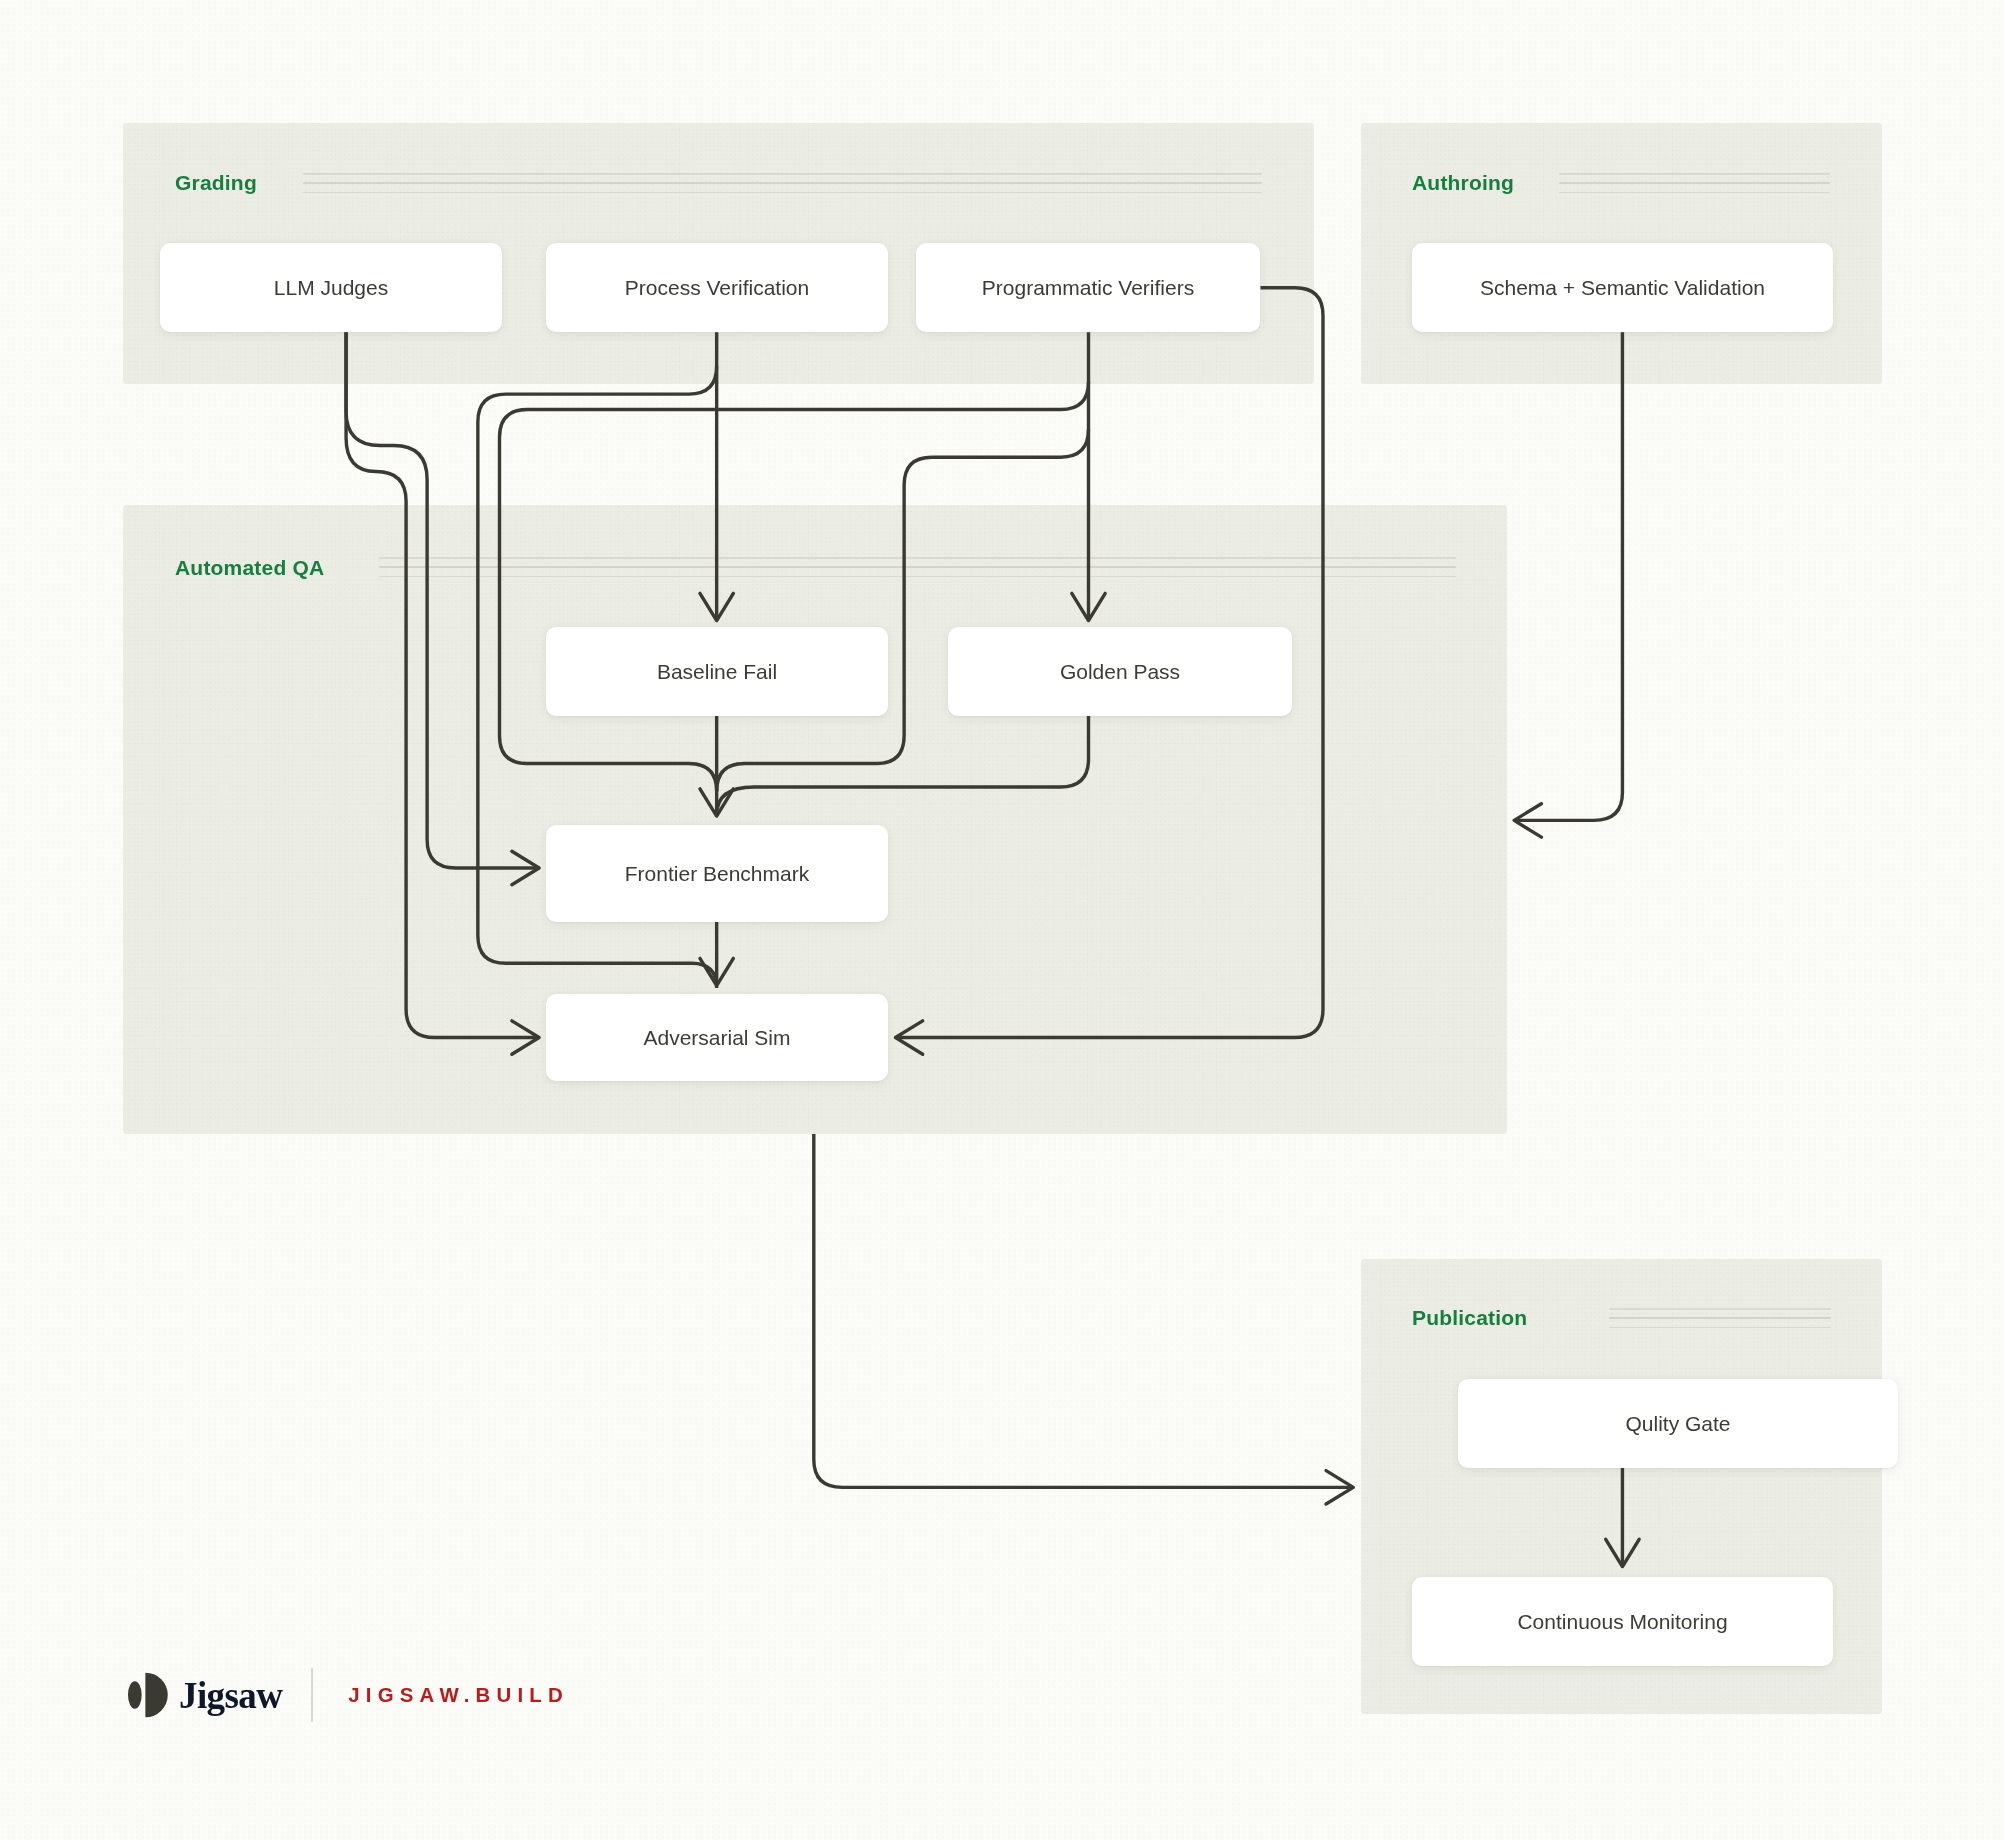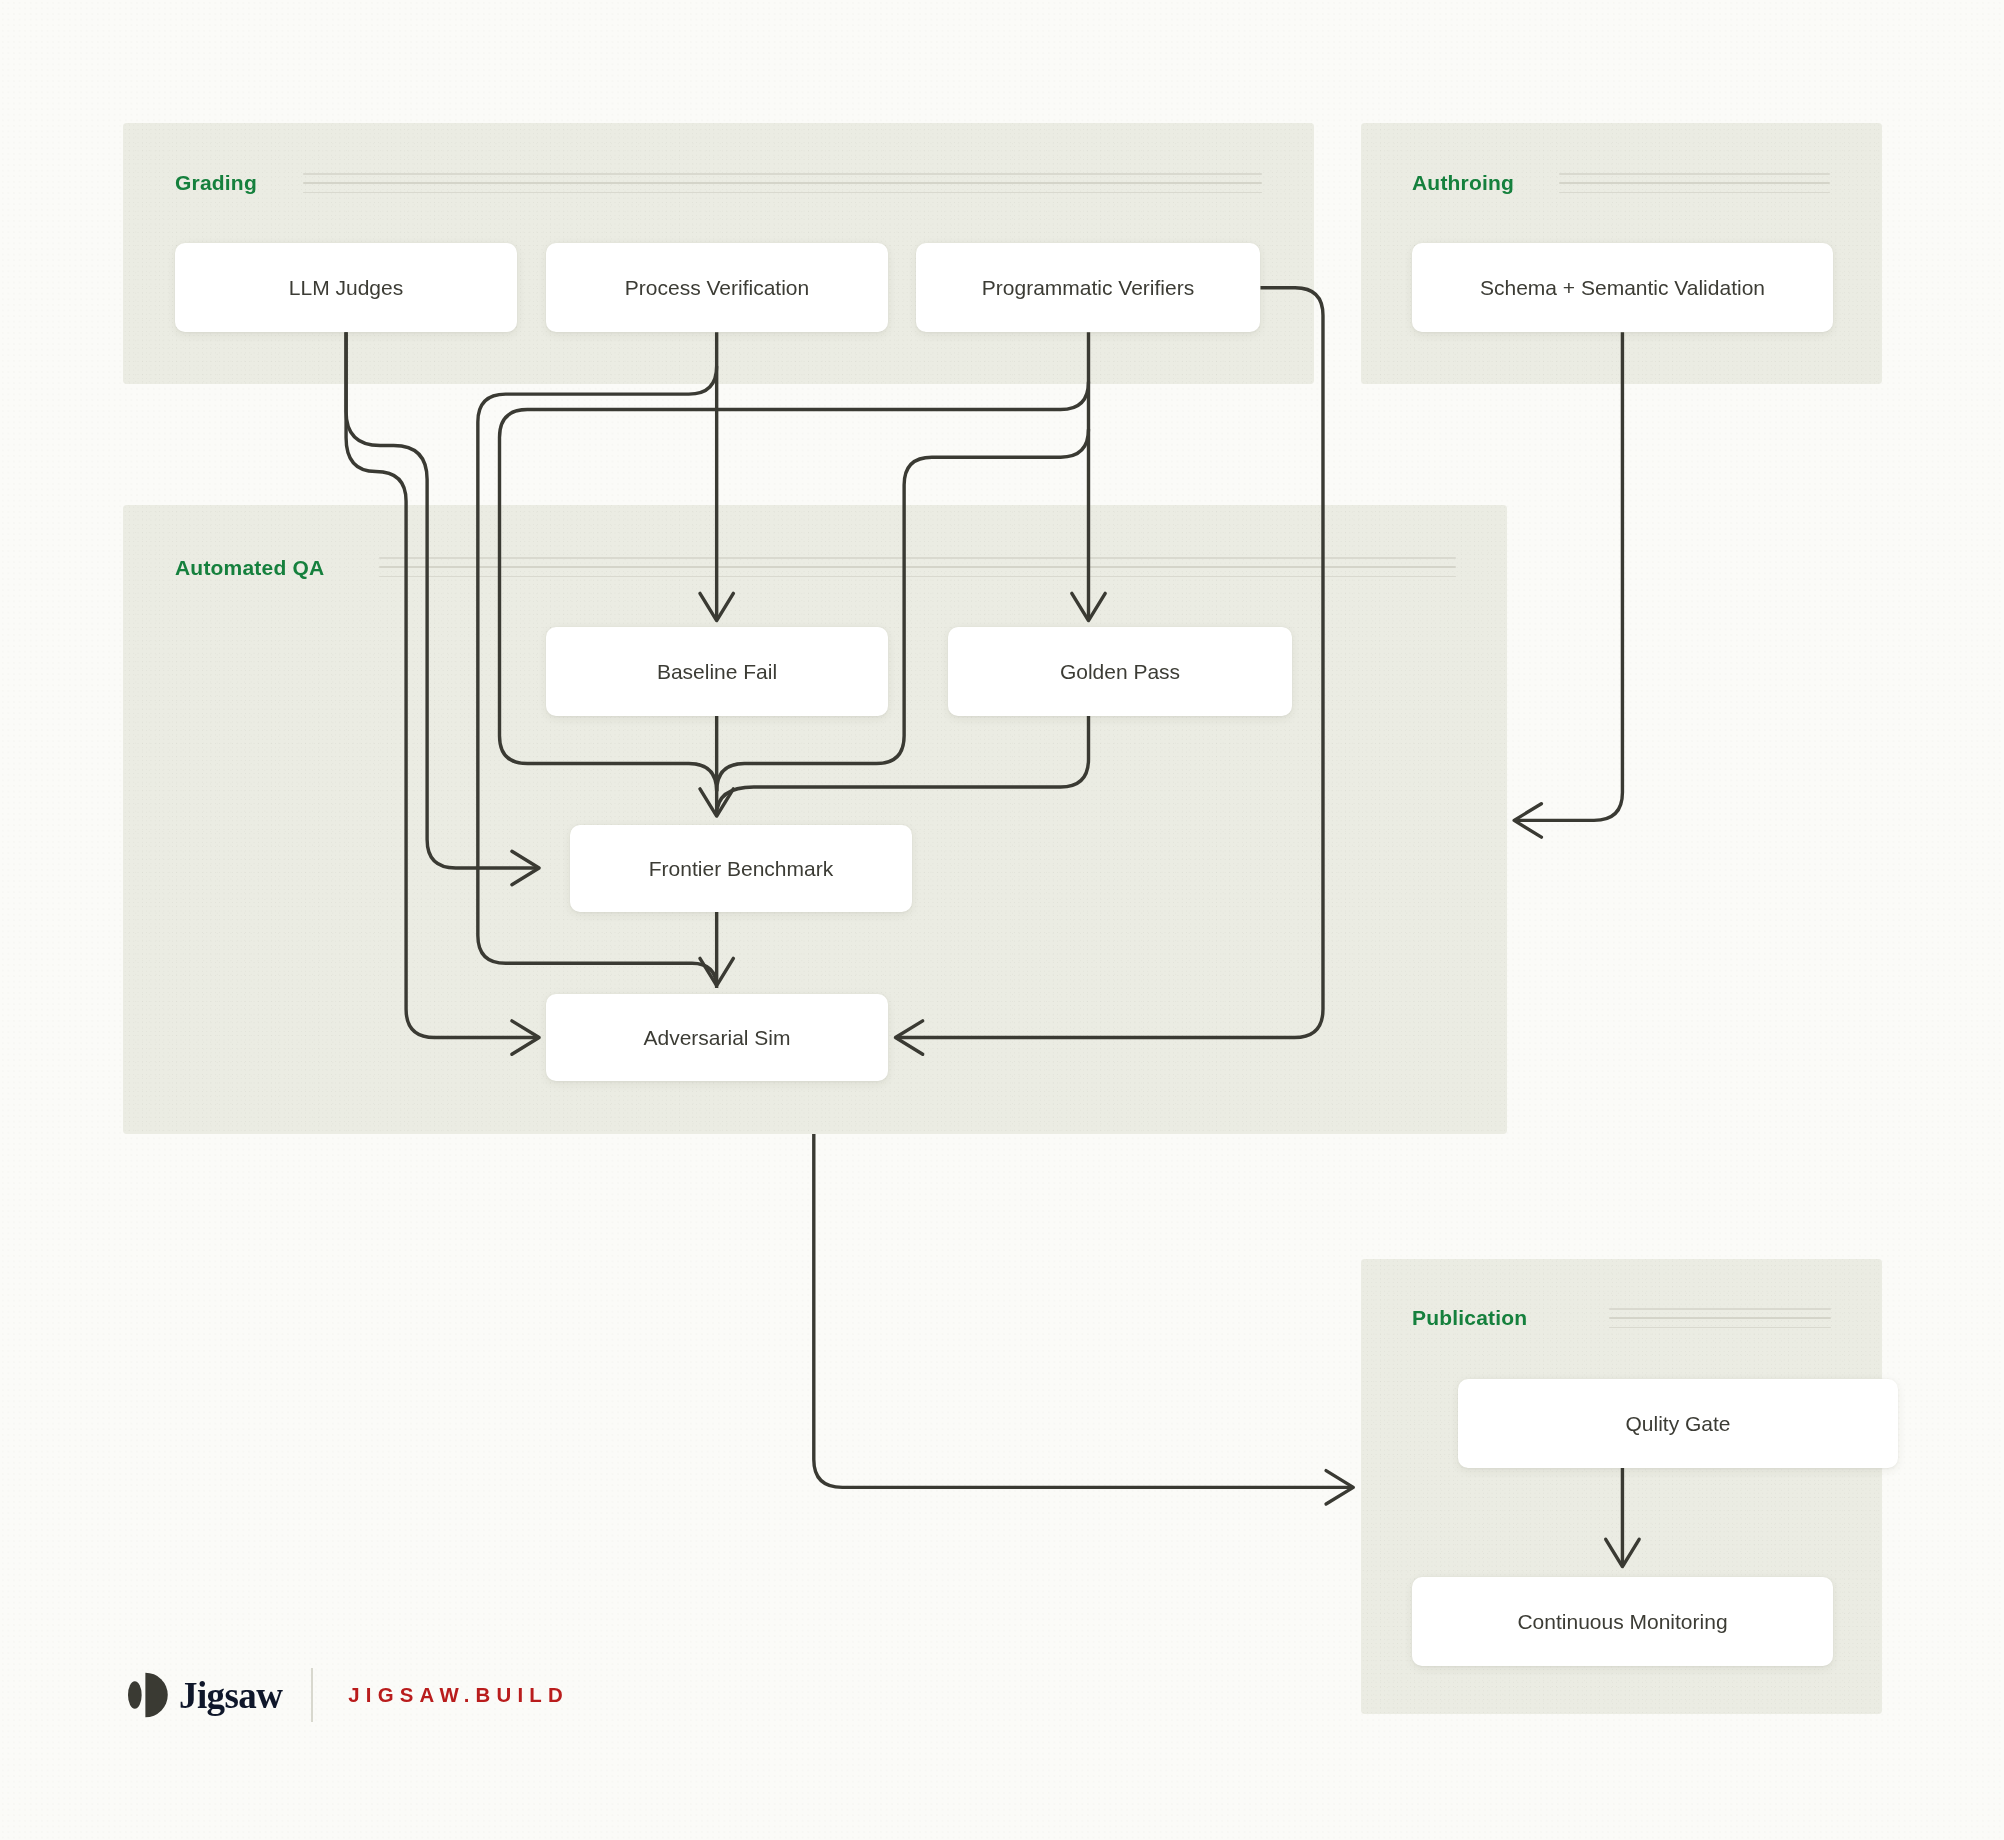--- a/index.html
+++ b/index.html
@@ -107,39 +107,39 @@
     <path d="M 2037 465 L 2093 465 Q 2138 465 2138 510 L 2138 1631 Q 2138 1677 2092 1677 L 1448 1677" marker-end="url(#arr)"></path>
 
     <path d="M 1315 1833 L 1315 2359 Q 1315 2404 1361 2404 L 2186 2404" marker-end="url(#arr)"></path>
 
     <path d="M 2622 537 L 2622 1281 Q 2622 1326 2576 1326 L 2448 1326" marker-end="url(#arr)"></path>
 
     <path d="M 2622 2372 L 2622 2531" marker-end="url(#arr)"></path>
   </g>
 </svg>
 
-<div class="node" style="left:175px;top:243px;width:342px;height:89px;">
+<div class="node" style="left:160px;top:243px;width:342px;height:89px;">
   <span>LLM Judges</span>
 </div>
 <div class="node" style="left:546px;top:243px;width:342px;height:89px;">
   <span>Process Verification</span>
 </div>
 <div class="node" style="left:916px;top:243px;width:344px;height:89px;">
   <span>Programmatic Verifiers</span>
 </div>
 <div class="node" style="left:1412px;top:243px;width:421px;height:89px;">
   <span>Schema + Semantic Validation</span>
 </div>
 <div class="node" style="left:546px;top:627px;width:342px;height:89px;">
   <span>Baseline Fail</span>
 </div>
 <div class="node" style="left:916px;top:627px;width:344px;height:89px;margin-left:32px;">
   <span>Golden Pass</span>
 </div>
-<div class="node" style="left:546px;top:825px;width:342px;height:87px;margin-left:24px;">
+<div class="node" style="left:546px;top:825px;width:342px;height:97px;">
   <span>Frontier Benchmark</span>
 </div>
 <div class="node" style="left:546px;top:994px;width:342px;height:87px;">
   <span>Adversarial Sim</span>
 </div>
 <div class="node" style="left:1412px;top:1379px;width:440px;height:89px;margin-left:46px;">
   <span>Qulity Gate</span>
 </div>
 <div class="node" style="left:1412px;top:1577px;width:421px;height:89px;text-align:right;">
   <span>Continuous Monitoring</span>

